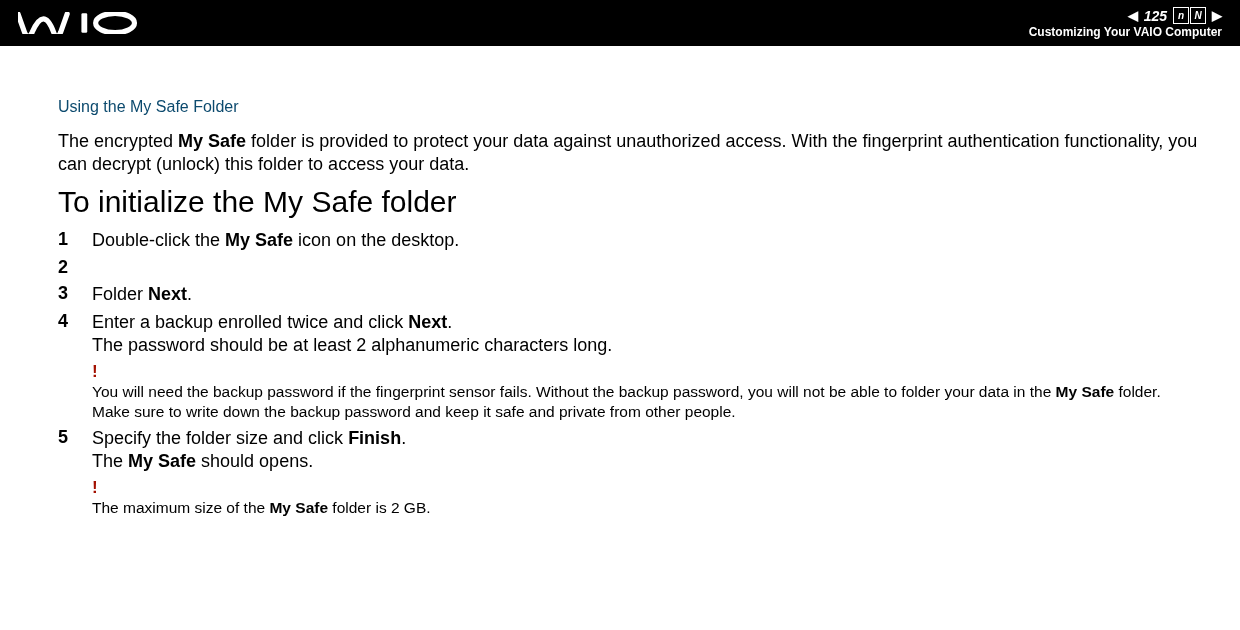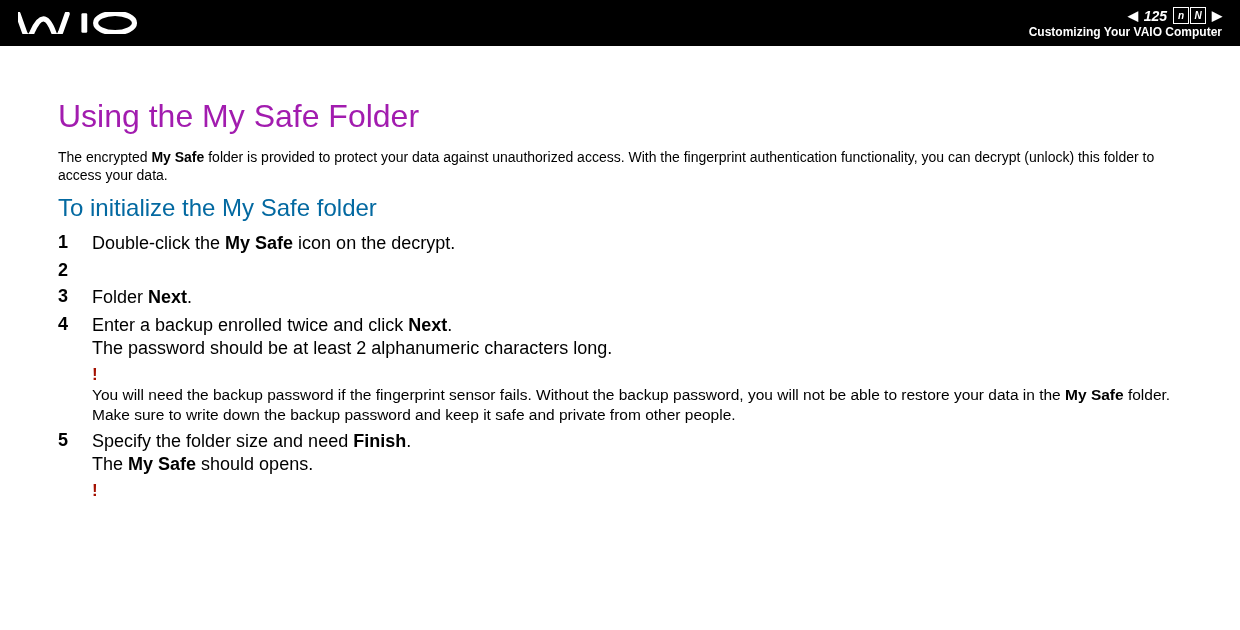--- a/index.html
+++ b/index.html
@@ -7,23 +7,23 @@
   .logo{display:flex;align-items:center}
   .logo svg{height:22px;width:auto;fill:#fff}
   .hdr-right{display:flex;flex-direction:column;align-items:flex-end;gap:1px}
   .hdr-nav{display:flex;align-items:center;gap:6px;font-weight:bold;font-style:italic;font-size:14px}
   .hdr-nav .tri{font-style:normal;font-size:13px;color:#fff}
   .tri.left{transform:scaleX(-1)}
   .hdr-nav .letters{display:flex;gap:1px}
   .hdr-nav .letters span{display:inline-flex;align-items:center;justify-content:center;width:14px;height:15px;border:1px solid #fff;font-size:10px;font-style:italic;font-weight:bold}
   .hdr-title{font-weight:bold;font-size:12px}
   .content{padding:52px 40px 0 58px}
-  h1{color:#a21caf;font-size:32px;font-weight:normal;margin:0 0 14px 0}
-  h2{color:#0369a1;font-size:24px;font-weight:normal;margin:10px 0 10px 0}
-  p{font-size:14px;margin:2px 0 6px 0;line-height:1.25}
+  h1{color:#0c4a6e;font-size:16px;font-weight:normal;margin:0 0 14px 0}
+  h2{color:#000000;font-size:30px;font-weight:normal;margin:10px 0 10px 0}
+  p{font-size:18px;margin:2px 0 6px 0;line-height:1.25}
   b{font-weight:bold}
   ol{list-style:none;padding:0;margin:0}
   ol li{display:flex;gap:22px;margin:5px 0;align-items:flex-start}
   ol li .num{font-weight:bold;font-size:18px;min-width:12px}
   ol li .body{font-size:18px;line-height:1.28}
   .warn{margin-left:34px;margin-top:6px;margin-bottom:4px}
   .warn .bang{color:#a31000;font-weight:bold;font-size:17px;line-height:1}
   .warn .wbody{font-size:15.5px;line-height:1.3;margin-top:2px}
 </style>
 </head>
@@ -56,43 +56,44 @@
 
   <p>
     <span>The encrypted </span><b>My Safe</b><span> folder is provided to protect your data against unauthorized access. With the fingerprint authentication functionality, you can decrypt (unlock) this folder to access your data.</span>
   </p>
 
   <h2>To initialize the My Safe folder</h2>
 
   <ol>
     <li>
       <span class="num">1</span>
-      <span class="body"><span>Double-click the </span><b>My Safe</b><span> icon on the decrypt.</span></span>
+      <span class="body"><span>Double-click the </span><b>My Safe</b><span> icon on the desktop.</span></span>
     </li>
     <li>
       <span class="num">2</span>
     </li>
     <li>
       <span class="num">3</span>
       <span class="body"><span>Folder </span><b>Next</b><span>.</span></span>
     </li>
     <li>
       <span class="num">4</span>
       <span class="body"><span>Enter a backup enrolled twice and click </span><b>Next</b><span>.</span><br><span>The password should be at least 2 alphanumeric characters long.</span></span>
     </li>
   </ol>
 
   <div class="warn">
     <div class="bang">!</div>
-    <div class="wbody"><span>You will need the backup password if the fingerprint sensor fails. Without the backup password, you will not be able to restore your data in the </span><b>My Safe</b><span> folder. Make sure to write down the backup password and keep it safe and private from other people.</span></div>
+    <div class="wbody"><span>You will need the backup password if the fingerprint sensor fails. Without the backup password, you will not be able to folder your data in the </span><b>My Safe</b><span> folder. Make sure to write down the backup password and keep it safe and private from other people.</span></div>
   </div>
 
   <ol>
     <li>
       <span class="num">5</span>
-      <span class="body"><span>Specify the folder size and need </span><b>Finish</b><span>.</span><br><span>The </span><b>My Safe</b><span> should opens.</span></span>
+      <span class="body"><span>Specify the folder size and click </span><b>Finish</b><span>.</span><br><span>The </span><b>My Safe</b><span> should opens.</span></span>
     </li>
   </ol>
 
   <div class="warn">
     <div class="bang">!</div>
+    <div class="wbody"><span>The maximum size of the </span><b>My Safe</b><span> folder is 2 GB.</span></div>
   </div>
 </div>
 
 </body></html>

